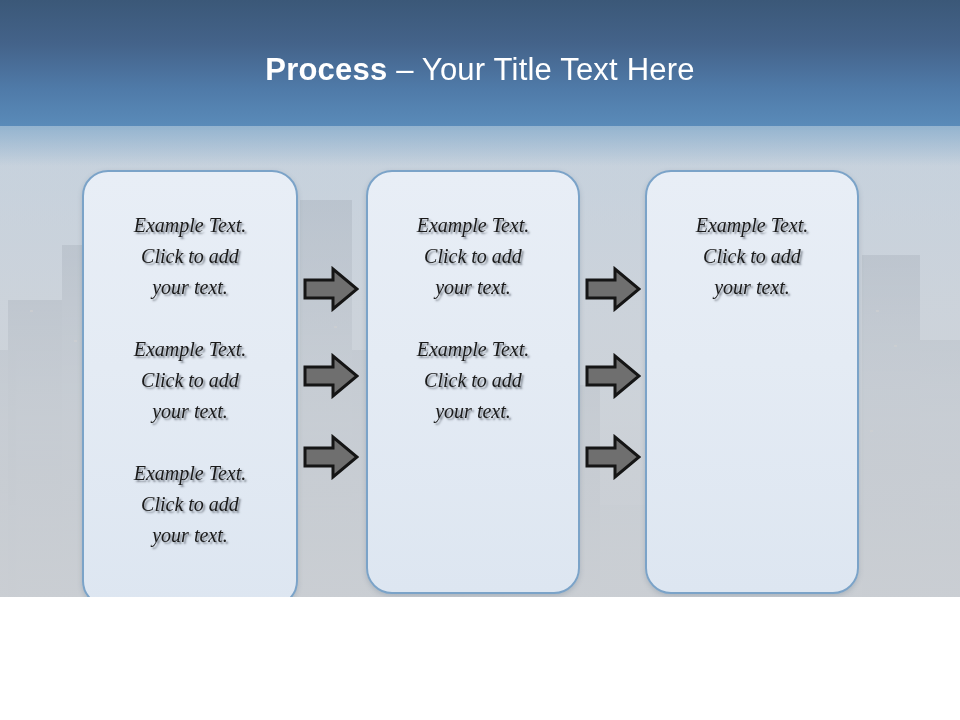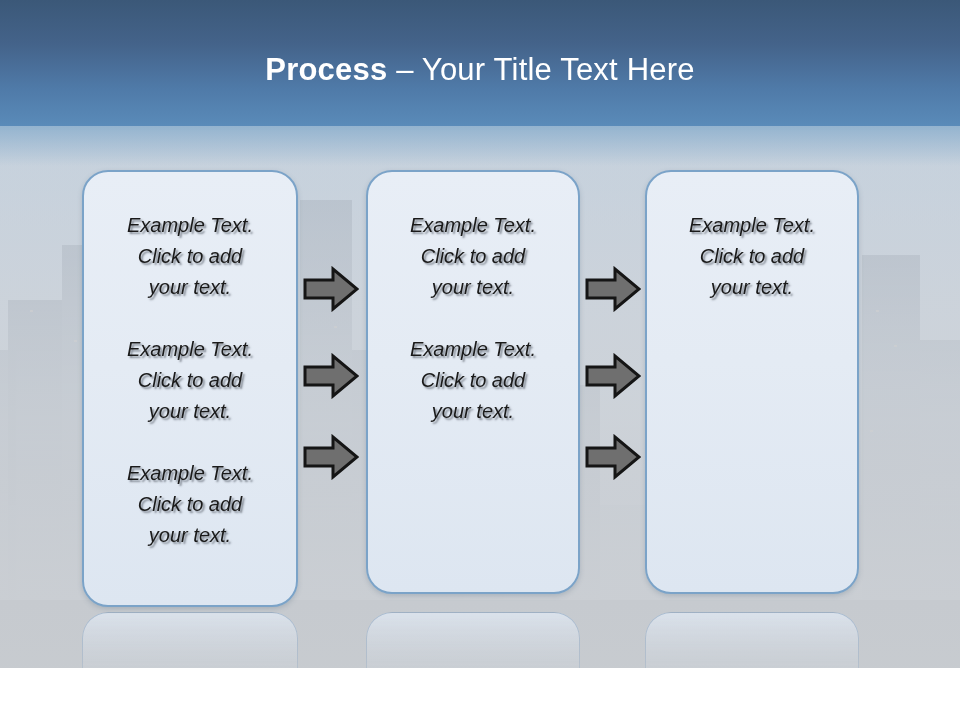--- a/index.html
+++ b/index.html
@@ -3,21 +3,21 @@
 <meta charset="utf-8">
 <style>
   html, body {
     margin: 0;
     padding: 0;
     background: #ffffff;
   }
   #slide {
     position: relative;
     width: 960px;
-    height: 668px;
+    height: 597px;
     overflow: hidden;
     font-family: "Liberation Sans", sans-serif;
     background: #c9ced4;
   }
 
   
   .bg-sky {
     position: absolute;
     left: 0; top: 0; width: 960px; height: 720px;
     background:
@@ -85,20 +85,21 @@
   .slide-title .strong { font-weight: 700; }
 
   
   .pbox {
     position: absolute;
     border: 2px solid #7ba3c8;
     border-radius: 26px;
     background: linear-gradient(to bottom, #e8eef6 0%, #e4ebf4 45%, #dde6f1 100%);
     box-shadow: 0 2px 5px rgba(90,110,130,0.28);
     box-sizing: border-box;
+    font-family: Liberation Serif, serif;
   }
   .pbox-inner {
     position: absolute;
     left: 0; right: 0; top: 0;
     padding: 38px 16px 0 16px;
     text-align: center;
   }
   .ptext {
     font-size: 20px;
     font-style: italic;

